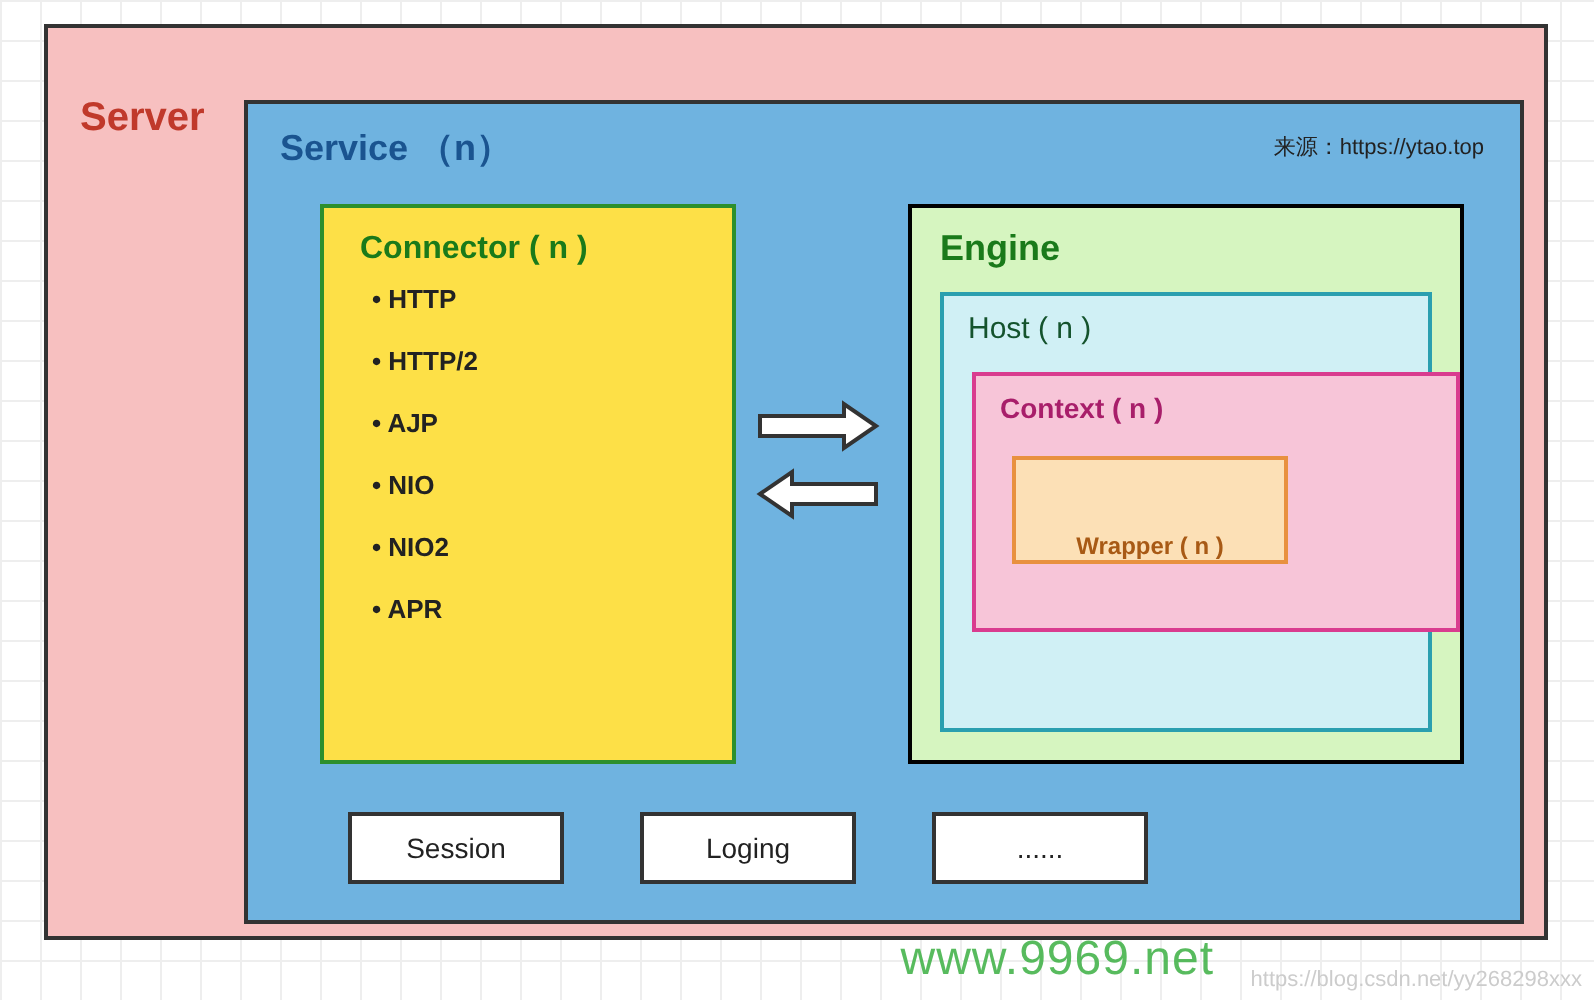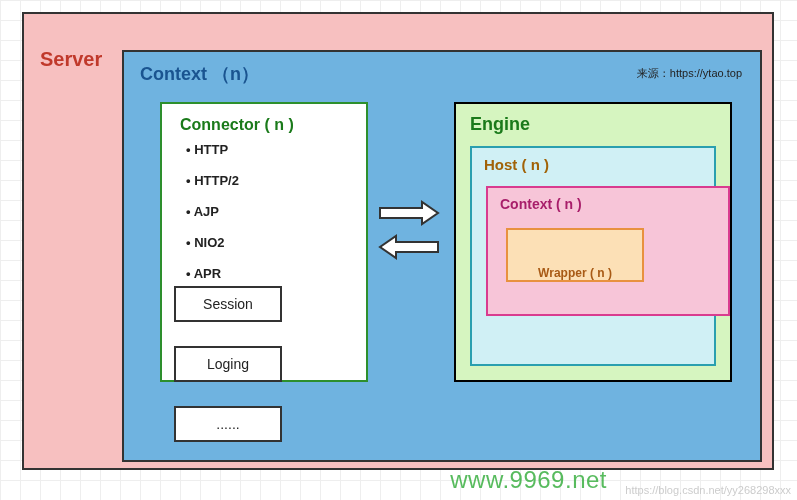--- a/index.html
+++ b/index.html
@@ -3,59 +3,60 @@
   <meta charset="utf-8">
   <style>
     * { box-sizing: border-box; margin: 0; padding: 0; }
     body { font-family: "Microsoft YaHei", Arial, sans-serif; background: #fff; position: relative; width: 797px; height: 500px; }
     .grid-bg { position: absolute; inset: 0; background-image: linear-gradient(#eee 1px, transparent 1px), linear-gradient(90deg, #eee 1px, transparent 1px); background-size: 20px 20px; z-index: 0; }
     .server-box { position: absolute; left: 22px; top: 12px; width: 752px; height: 458px; background: #f7c0c0; border: 2px solid #333; padding: 8px 16px; }
     .server-title { font-size: 20px; font-weight: bold; color: #c0392b; margin-top: 26px; }
     .service-box { position: absolute; left: 122px; top: 50px; width: 640px; height: 412px; background: #6fb3e0; border: 2px solid #333; padding: 10px 16px; }
     .service-title { font-size: 18px; font-weight: bold; color: #1a5490; }
     .source-label { position: absolute; right: 18px; top: 14px; font-size: 11px; color: #222; }
-    .connector-box { position: absolute; left: 36px; top: 50px; width: 208px; height: 280px; background: #ffffff; border: 2px solid #2d8f2d; padding: 12px 18px; }
+    .connector-box { position: absolute; left: 36px; top: 50px; width: 208px; height: 280px; background: #fde047; border: 2px solid #2d8f2d; padding: 12px 18px; }
     .connector-title { font-size: 16px; font-weight: bold; color: #1a7a1a; }
     .connector-list { list-style: none; }
     .connector-list li { font-size: 13px; font-weight: bold; color: #222; padding: 8px 0 8px 6px; }
     .connector-list li:before { content: "• "; }
     .engine-box { position: absolute; right: 28px; top: 50px; width: 278px; height: 280px; background: #d6f5c0; border: 2px solid #000000; padding: 10px 14px; }
     .engine-title { font-size: 18px; font-weight: bold; color: #1a7a1a; }
     .host-box { position: absolute; left: 14px; top: 42px; width: 246px; height: 220px; background: #d0f0f5; border: 2px solid #2a9faf; padding: 8px 12px; }
-    .host-title { font-size: 15px; font-weight: bold; color: #a16207; }
+    .host-title { font-size: 15px; font-weight: normal; color: #14532d; }
     .context-box { position: absolute; left: 14px; top: 38px; width: 244px; height: 130px; background: #f7c5d8; border: 2px solid #d93c8f; padding: 8px 12px; }
     .context-title { font-size: 14px; font-weight: bold; color: #a81e6a; }
     .wrapper-box { position: absolute; left: 18px; top: 40px; width: 138px; height: 54px; background: #fce0b6; border: 2px solid #e8913f; display: flex; align-items: flex-end; justify-content: center; }
     .wrapper-title { font-size: 12px; font-weight: bold; color: #a85a15; }
     .arrows { position: absolute; left: 254px; top: 140px; }
     .arrow-right, .arrow-left { display: block; margin: 8px 0; }
-    .bottom-boxes { position: absolute; left: 50px; bottom: 18px; display: flex; gap: 24px; flex-direction: column; }
+    .bottom-boxes { position: absolute; left: 50px; bottom: 18px; display: flex; gap: 38px; }
     .small-box { width: 108px; height: 36px; background: #fff; border: 2px solid #333; display: flex; align-items: center; justify-content: center; font-size: 14px; color: #222; }
     .watermark { position: absolute; right: 190px; bottom: 6px; font-size: 24px; color: #3cb043; font-family: Liberation Sans, sans-serif; letter-spacing: 0.5px; z-index: 10; opacity: 0.85; }
     .faded-url { position: absolute; right: 6px; bottom: 4px; font-size: 11px; color: #ccc; }
   </style>
 </head>
 <body>
 
 <div class="grid-bg"></div>
 
 <div class="server-box">
   <div class="server-title">Server</div>
 </div>
 
 <div class="service-box">
-  <div class="service-title">Context （n）</div>
+  <div class="service-title">Service （n）</div>
   <div class="source-label">来源：https://ytao.top</div>
 
   <div class="connector-box">
     <div class="connector-title">Connector ( n )</div>
     <ul class="connector-list">
       <li>HTTP</li>
       <li>HTTP/2</li>
       <li>AJP</li>
+      <li>NIO</li>
       <li>NIO2</li>
       <li>APR</li>
     </ul>
   </div>
 
   <div class="arrows">
     <svg class="arrow-right" width="62" height="26">
         <polygon points="2,8 44,8 44,2 60,13 44,24 44,18 2,18" fill="#fff" stroke="#333" stroke-width="2"></polygon>
       </svg>
     <svg class="arrow-left" width="62" height="26">

